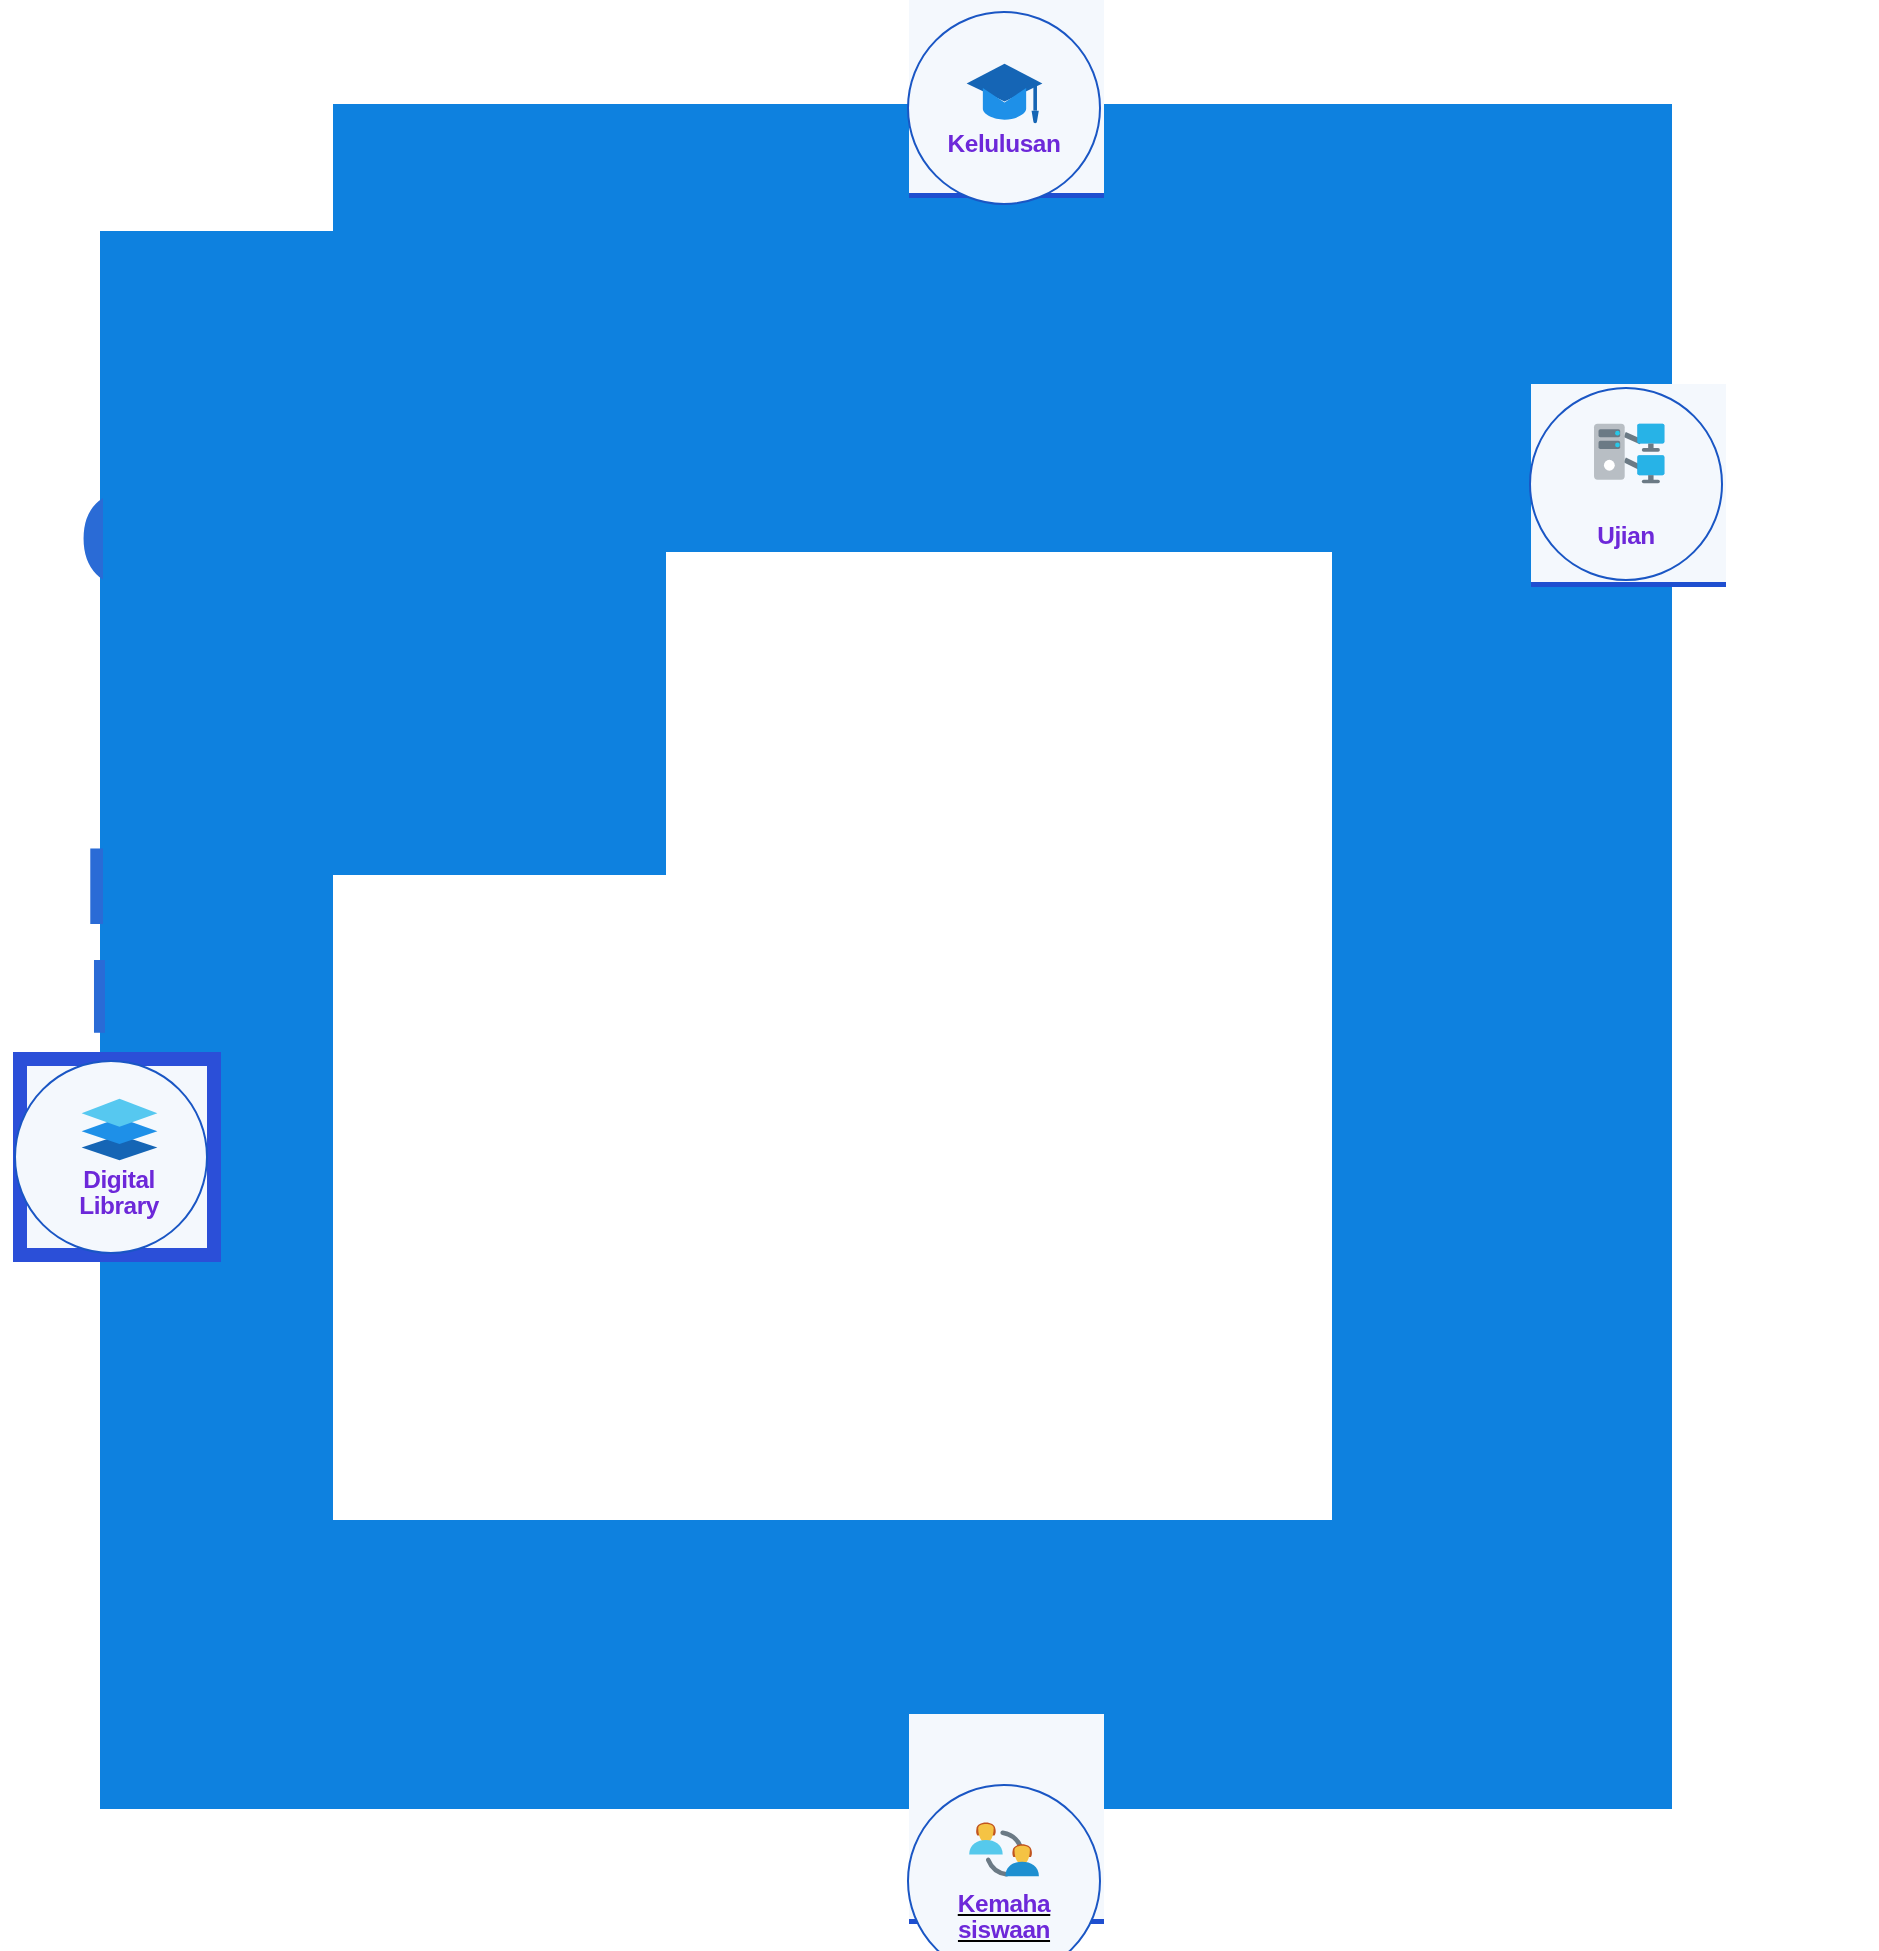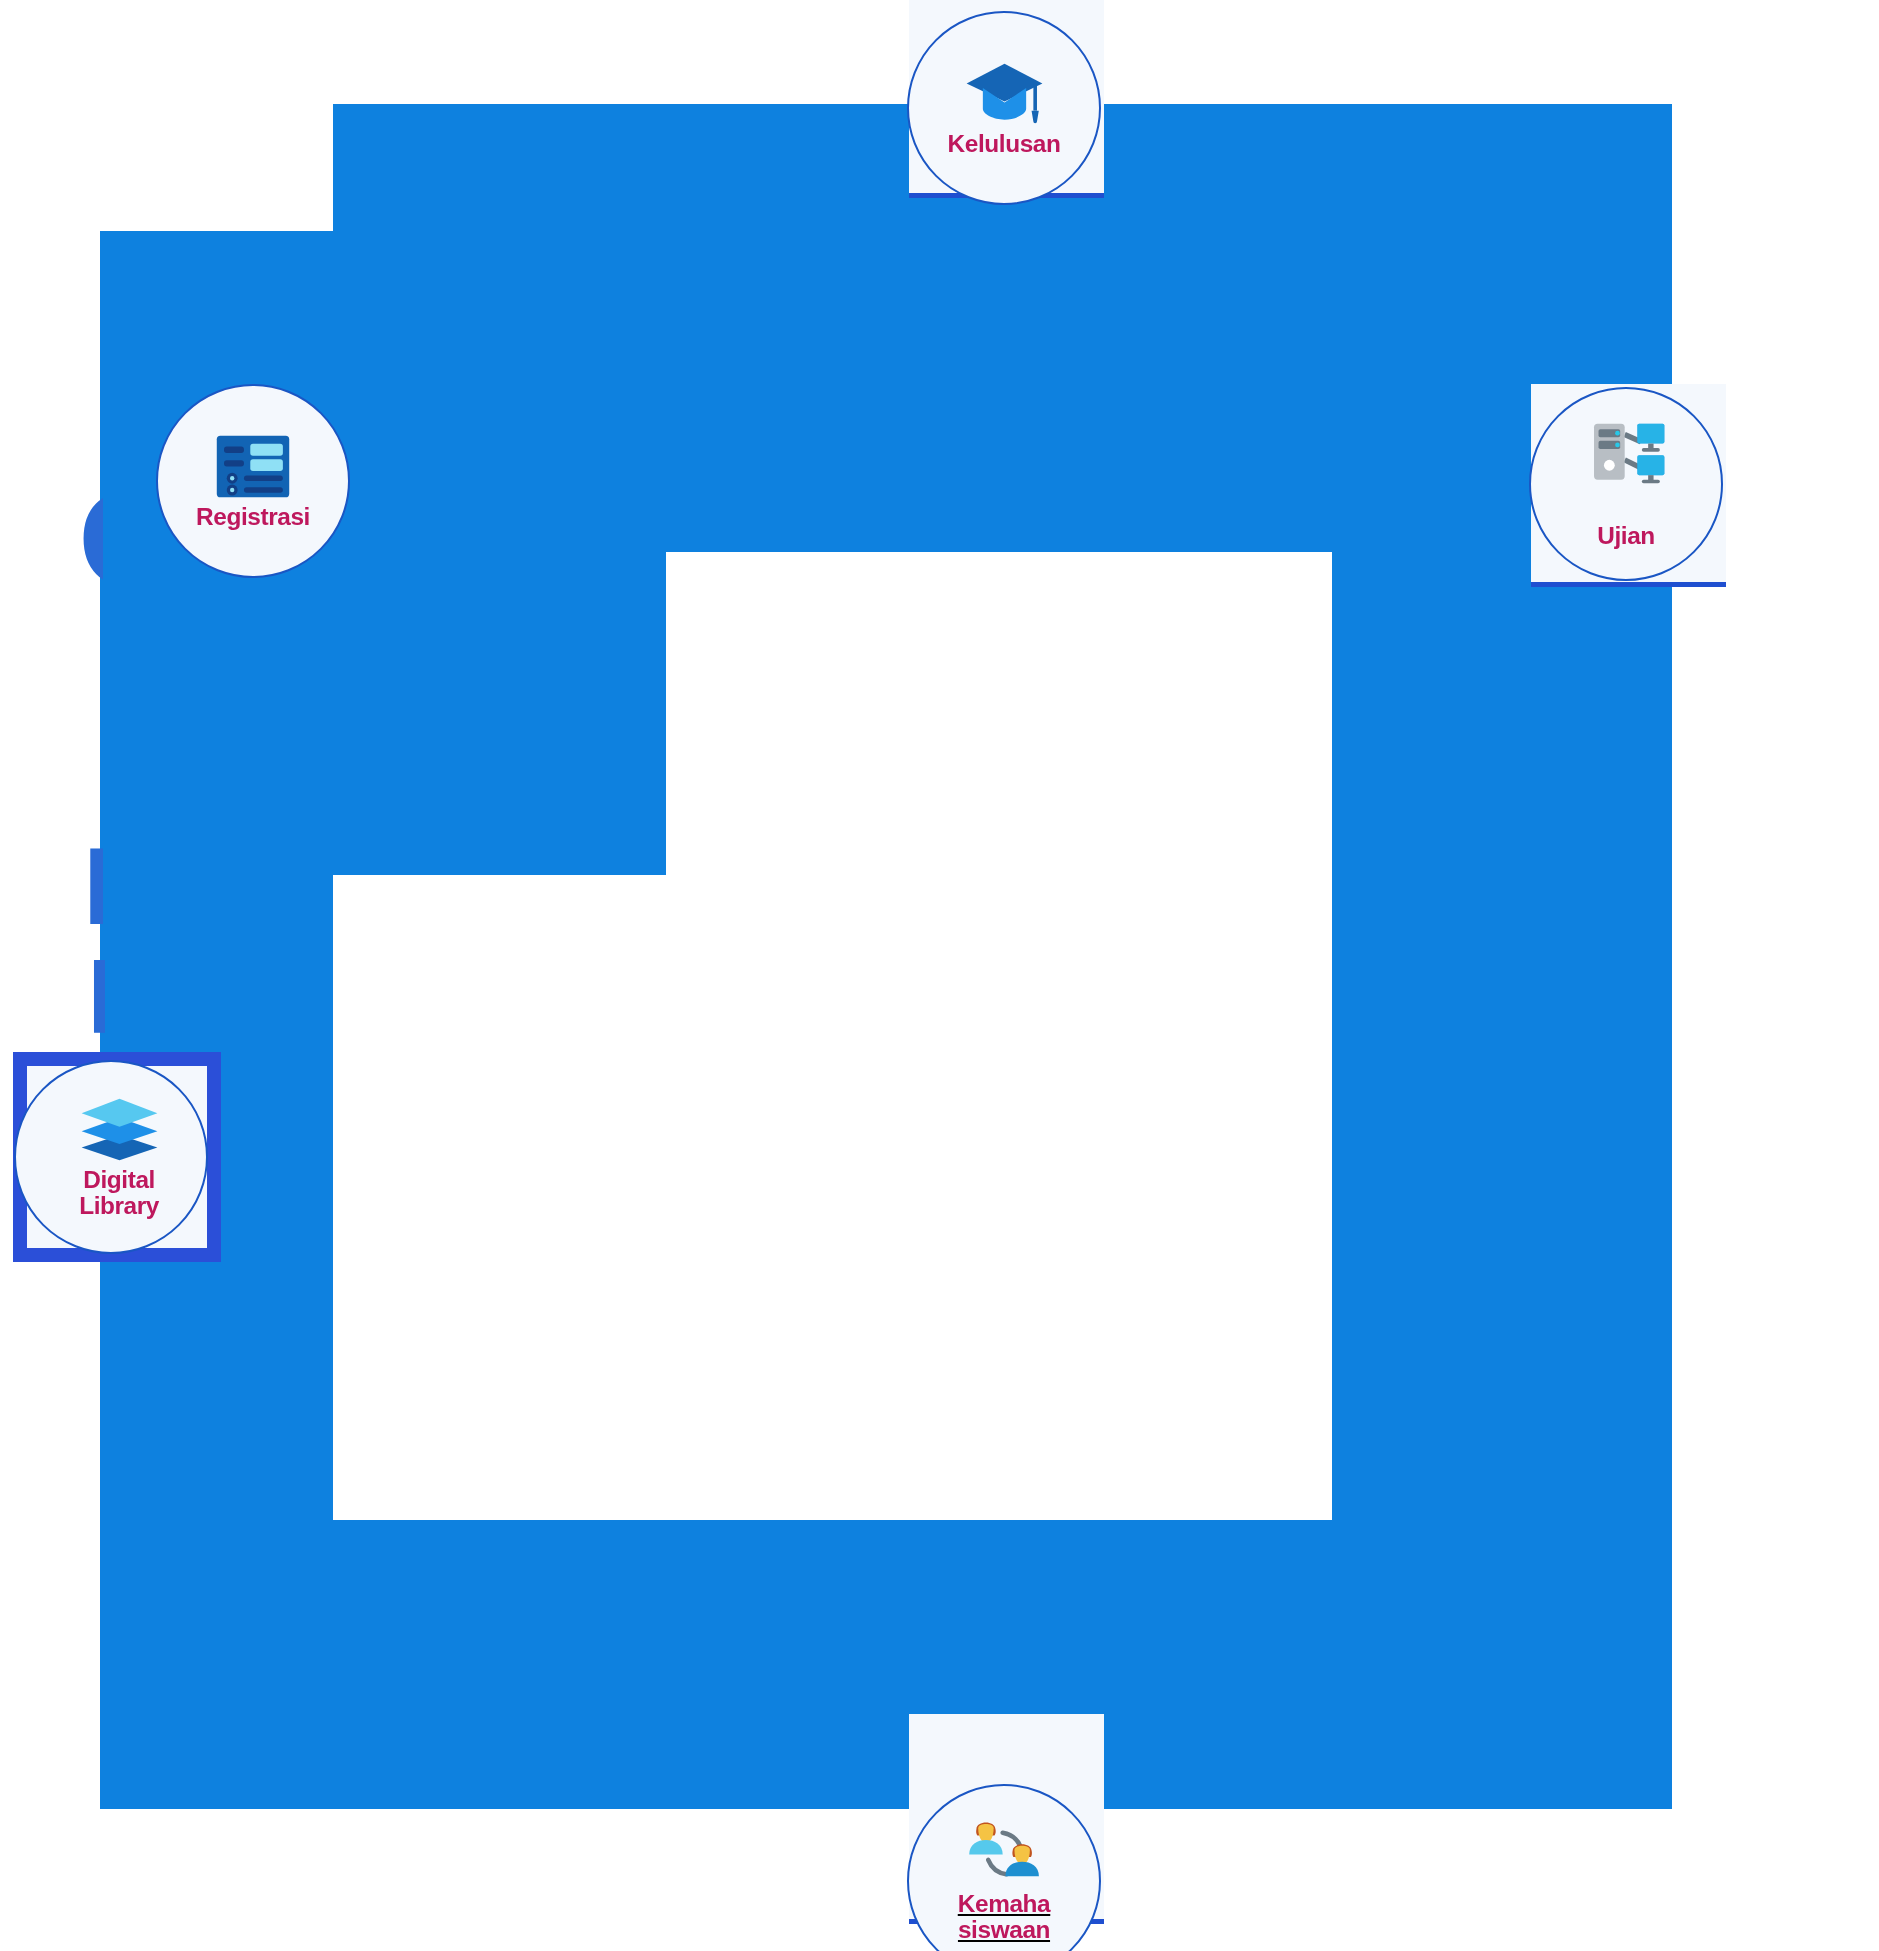--- a/index.html
+++ b/index.html
@@ -44,21 +44,21 @@
   }
   .node .icon {
     width: 87px;
     height: 71px;
     display: flex;
     align-items: center;
     justify-content: center;
     margin-bottom: 1.8px;
   }
   .node .label {
-    color: #be185d;
+    color: #6d28d9;
     font-weight: bold;
     font-size: 24.4px;
     line-height: 1.08;
     text-align: center;
     letter-spacing: -0.4px;
   }
   .node .label.two-line { font-size: 24.4px; }
 
   
   .sel-frame {
@@ -102,38 +102,20 @@
       <svg width="83" height="71" viewBox="0 0 92 78">
         <path d="M46 6 L88 28 L46 48 L4 28 Z" fill="#1565B5"></path>
         <path d="M22 33 L22 56 C22 62 34 68 46 68 C58 68 70 62 70 56 L70 33 L46 49 Z" fill="#1E90E8"></path>
         <rect x="78" y="28" width="4" height="30" fill="#1565B5"></rect>
         <path d="M76 58 h8 l-2 12 a2 2 0 0 1 -4 0 Z" fill="#1565B5"></path>
       </svg>
     </span>
     <span class="label">Kelulusan</span>
   </div>
 
-  <div class="node" style="left:156px; top:384px;">
-    <span class="icon">
-      <svg width="78" height="67" viewBox="0 0 86 74">
-        <rect x="3" y="3" width="80" height="68" rx="4" fill="#1264B4"></rect>
-        <rect x="11" y="15" width="22" height="7" rx="3" fill="#123F86"></rect>
-        <rect x="11" y="30" width="22" height="7" rx="3" fill="#123F86"></rect>
-        <rect x="40" y="12" width="36" height="13" rx="3" fill="#8FE0F5"></rect>
-        <rect x="40" y="29" width="36" height="13" rx="3" fill="#8FE0F5"></rect>
-        <circle cx="20" cy="50" r="6" fill="#123F86"></circle>
-          <circle cx="20" cy="50" r="2.4" fill="#8FE0F5"></circle>
-        <circle cx="20" cy="63" r="6" fill="#123F86"></circle>
-          <circle cx="20" cy="63" r="2.4" fill="#8FE0F5"></circle>
-        <rect x="33" y="47" width="43" height="6" rx="3" fill="#123F86"></rect>
-        <rect x="33" y="60" width="43" height="6" rx="3" fill="#123F86"></rect>
-      </svg>
-    </span>
-    <span class="label">Registrasi</span>
-  </div>
 
   <div class="node-plate" style="left:1531px; top:384px; width:195px; height:203px;"></div>
   <div class="node" style="left:1529px; top:387px;gap:32px;">
     <span class="icon">
       <svg width="83" height="71" viewBox="0 0 92 78">
         <path d="M44 18 L62 26 M44 46 L62 55" stroke="#6B7A85" stroke-width="6" fill="none"></path>
         <rect x="10" y="6" width="34" height="62" rx="4" fill="#B8BEC4"></rect>
         <rect x="15" y="12" width="24" height="9" rx="2" fill="#6B7A85"></rect>
         <circle cx="36" cy="16.5" r="2.6" fill="#28C8E8"></circle>
         <rect x="15" y="25" width="24" height="9" rx="2" fill="#6B7A85"></rect>

